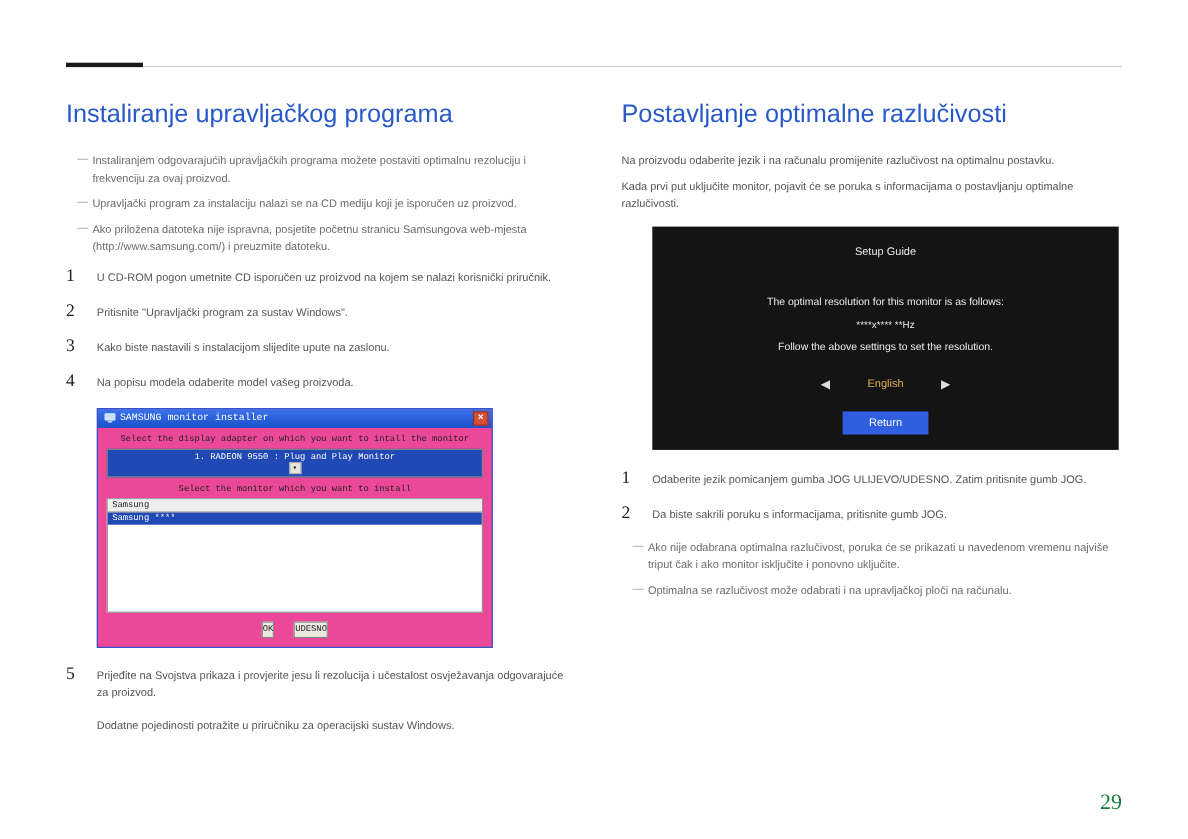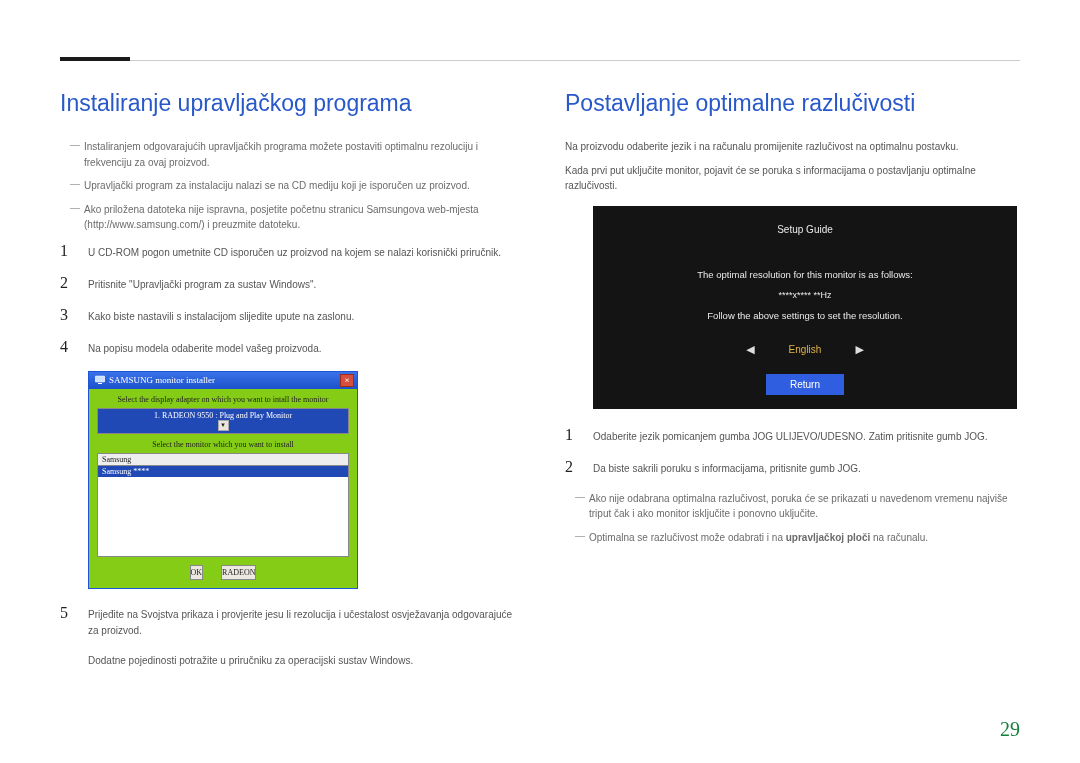--- a/index.html
+++ b/index.html
@@ -85,25 +85,25 @@
   }
   ol li .txt { flex: 1; padding-top: 2px; }
   .under-ol {
     font-size: 10px;
     color: #555;
     line-height: 1.55;
     margin-top: 8px;
     margin-left: 28px;
   }
   .installer-box {
-    width: 270px;
+    width: 360px;
     margin: 10px 0 16px 28px;
     border: 1px solid #1d56d4;
-    background: #84cc16;
-    font-family: Liberation Serif, serif;
+    background: #ec4899;
+    font-family: Liberation Mono, monospace;
     font-size: 8px;
     color: #222;
   }
   .titlebar {
     background: linear-gradient(#3b72e8, #1a51cc);
     color: #fff;
     display: flex;
     justify-content: space-between;
     align-items: center;
     padding: 2px 3px 2px 6px;
@@ -204,21 +204,21 @@
   }
   .osd-lang { color: #e0b24a; font-size: 10px; }
   .arrow { color: #ddd; font-size: 11px; }
   .osd-return {
     background: #2f5fe0;
     color: #fff;
     padding: 5px 24px;
     font-size: 10px;
     display: inline-block;
   }
-  .bold { font-weight: bold; }
+  .bold { font-weight: normal; }
   .page-num {
     position: absolute;
     right: 60px;
     bottom: 22px;
     font-size: 20px;
     color: #15803d;
     font-family: Georgia, serif;
   }
 </style>
 </head>
@@ -274,21 +274,21 @@
         </div>
         <div class="installer-lbl">Select the monitor which you want to install</div>
         <div class="list-box">
           <div class="list-header">Samsung</div>
           <div class="list-items">
             <div class="list-sel">Samsung ****</div>
           </div>
         </div>
         <div class="btn-row">
           <div class="winbtn">OK</div>
-          <div class="winbtn">RADEON</div>
+          <div class="winbtn">UDESNO</div>
         </div>
       </div>
     </div>
 
     <ol>
       <li>
         <span class="num">5</span>
         <span class="txt">Prijeđite na Svojstva prikaza i provjerite jesu li rezolucija i učestalost osvježavanja odgovarajuće za proizvod.</span>
       </li>
     </ol>

